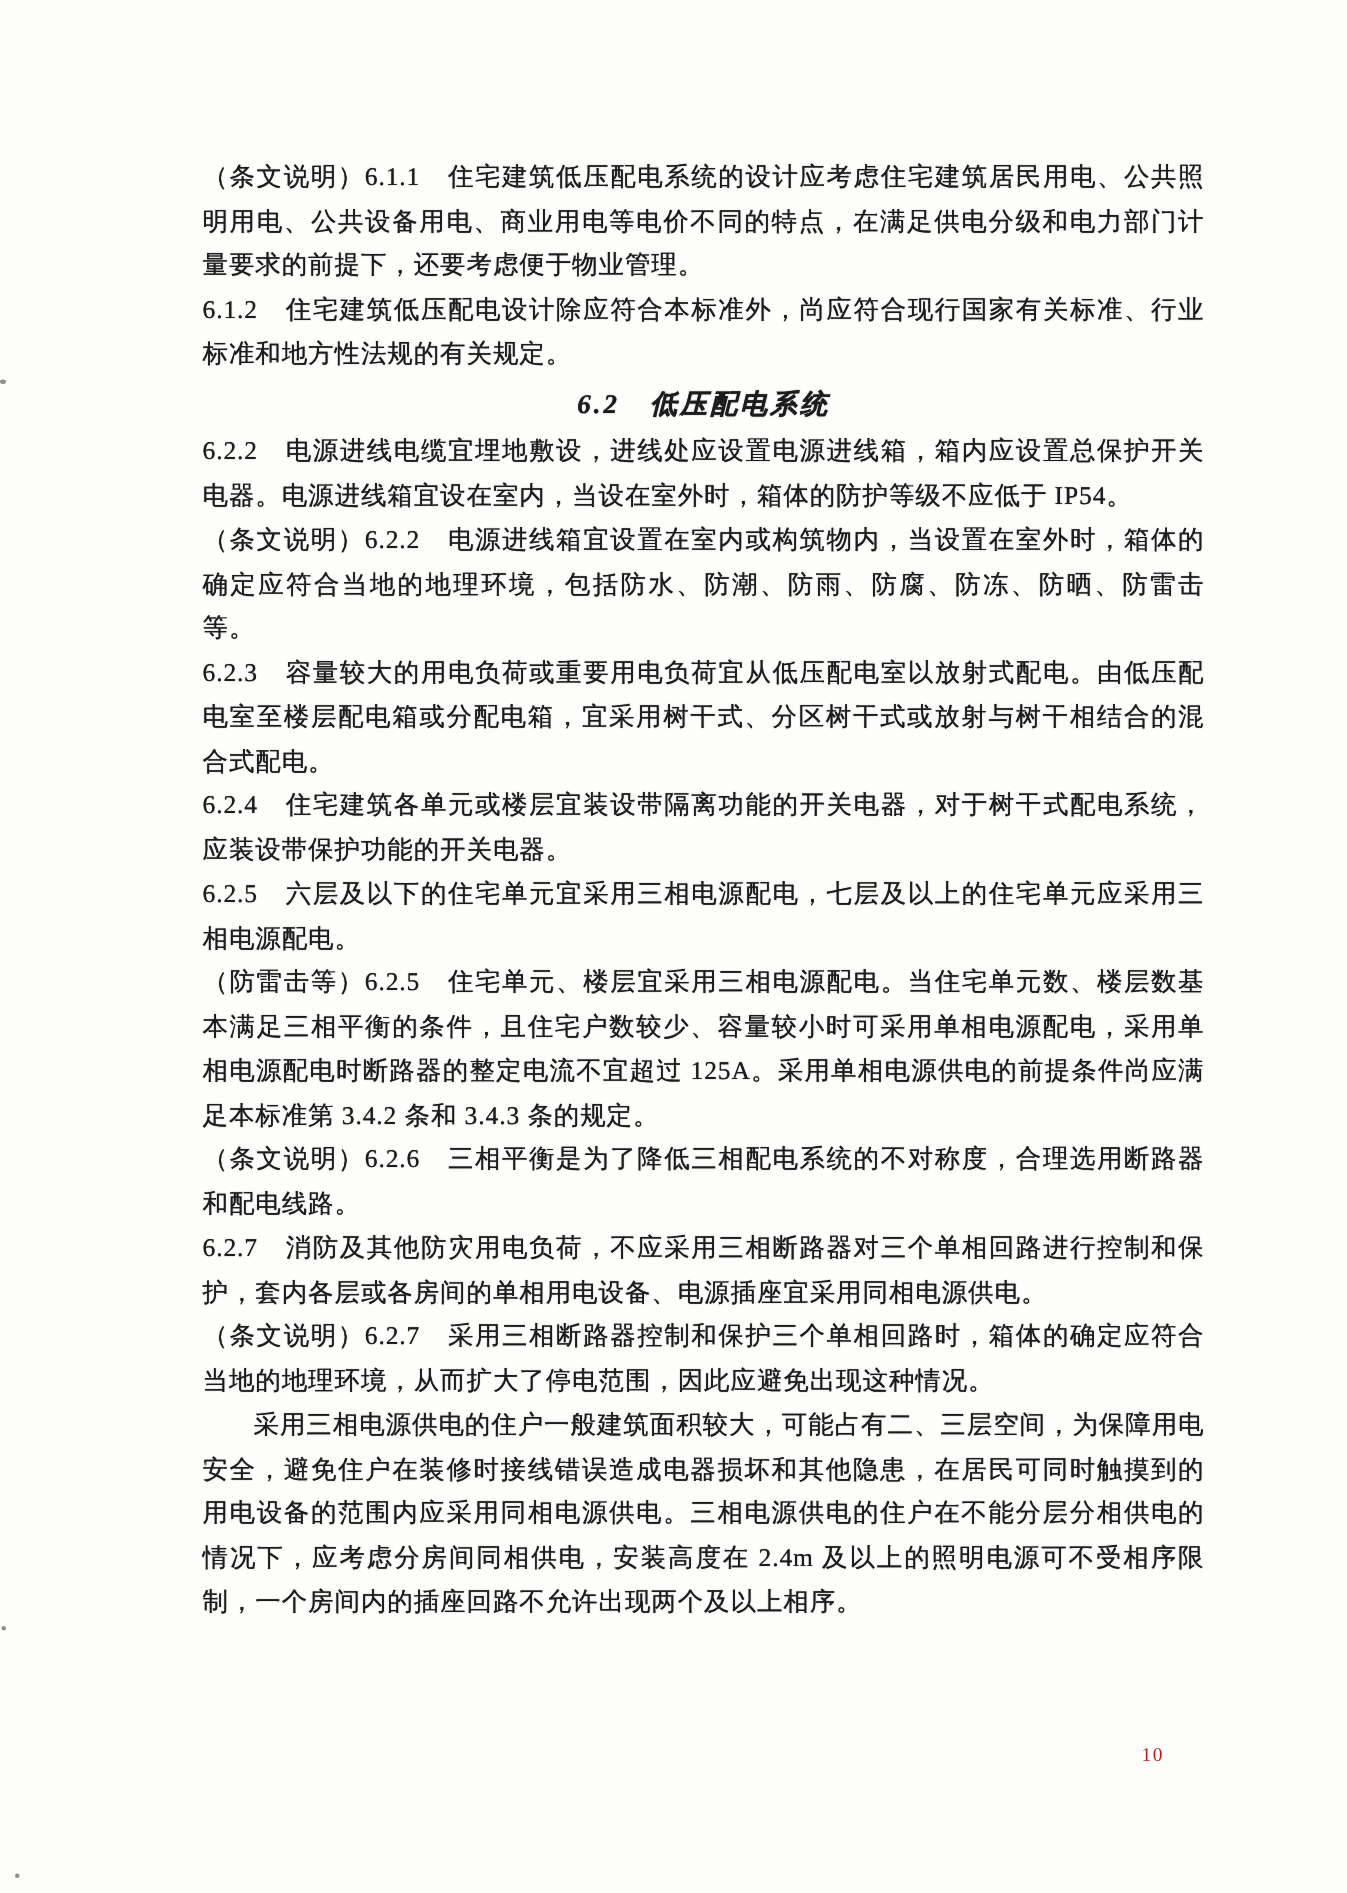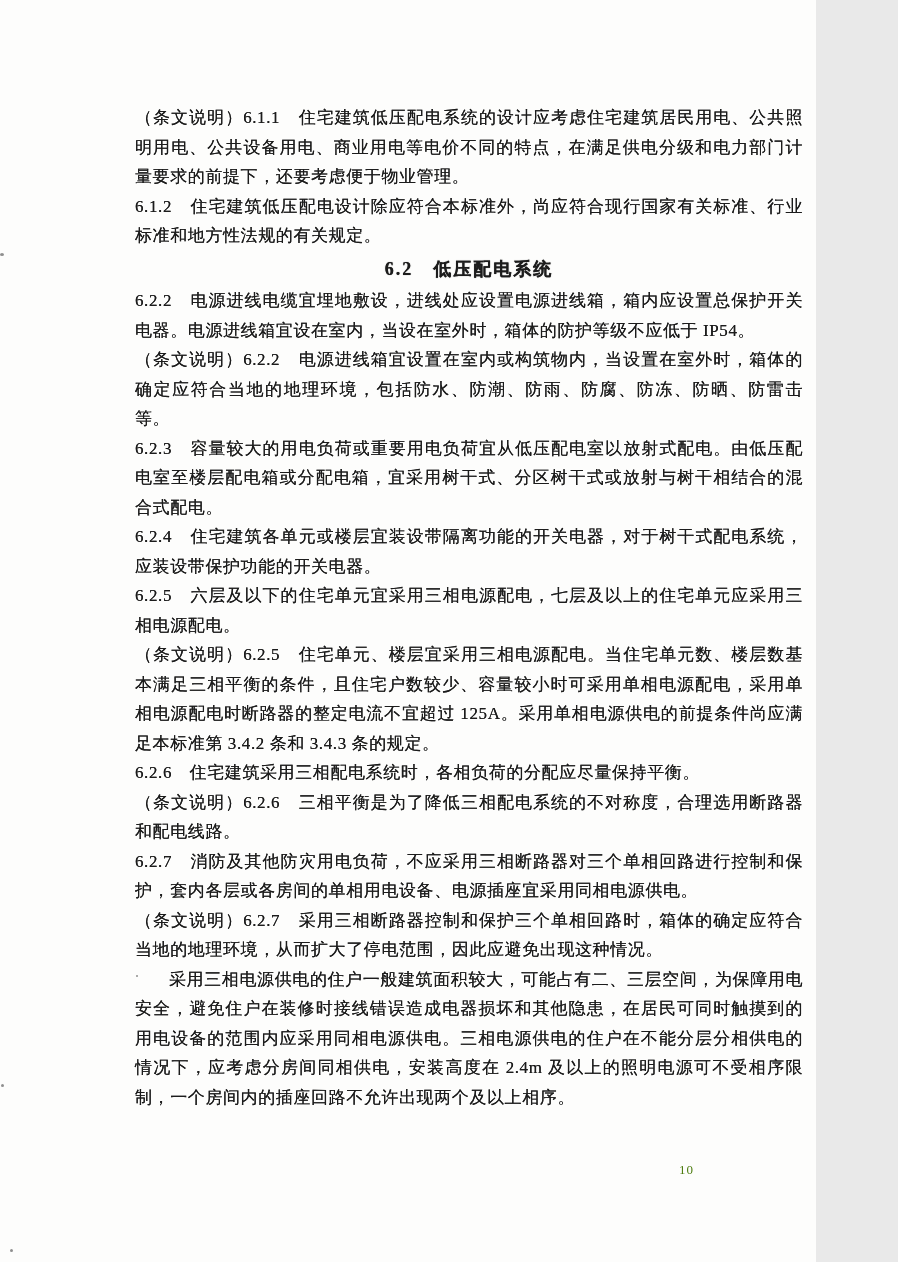--- a/index.html
+++ b/index.html
@@ -2,21 +2,21 @@
 <html lang="zh"><head>
 <meta charset="utf-8">
 <style>
   html, body {
     margin: 0;
     padding: 0;
     background: #e9e9e9;
   }
   .page {
     position: relative;
-    width: 816px;
+    width: 898px;
     height: 1262px;
     background: #fdfdfc;
     overflow: hidden;
     font-family: "Liberation Serif", "DejaVu Serif", serif;
     color: #1c1c1c;
   }
   .body-text {
     position: absolute;
     left: 135px;
     top: 103px;
@@ -35,27 +35,28 @@
     text-indent: 2em;
   }
   .heading {
     margin: 4px 0 2px 0;
     font-size: 18px;
     line-height: 29.5px;
     font-weight: bold;
     text-align: center;
     letter-spacing: 2px;
     text-shadow: 0 0 0.7px #111;
+    font-style: italic;
   }
   .page-number {
     position: absolute;
     top: 1162px;
     right: 122px;
     font-size: 13px;
-    color: #4d7c0f;
+    color: #b91c1c;
     letter-spacing: 1px;
   }
   .speck {
     position: absolute;
     background: #8f8f8f;
     border-radius: 50%;
   }
   .speck.s1 { left: 0px;  top: 253px;  width: 4px; height: 3px; }
   .speck.s2 { left: 1px;  top: 1084px; width: 3px; height: 3px; }
   .speck.s3 { left: 10px; top: 1249px; width: 3px; height: 3px; }
@@ -68,22 +69,21 @@
 
   <div class="body-text">
     <p class="para">（条文说明）6.1.1　住宅建筑低压配电系统的设计应考虑住宅建筑居民用电、公共照明用电、公共设备用电、商业用电等电价不同的特点，在满足供电分级和电力部门计量要求的前提下，还要考虑便于物业管理。</p>
     <p class="para">6.1.2　住宅建筑低压配电设计除应符合本标准外，尚应符合现行国家有关标准、行业标准和地方性法规的有关规定。</p>
     <p class="heading">6.2　低压配电系统</p>
     <p class="para">6.2.2　电源进线电缆宜埋地敷设，进线处应设置电源进线箱，箱内应设置总保护开关电器。电源进线箱宜设在室内，当设在室外时，箱体的防护等级不应低于 IP54。</p>
     <p class="para">（条文说明）6.2.2　电源进线箱宜设置在室内或构筑物内，当设置在室外时，箱体的确定应符合当地的地理环境，包括防水、防潮、防雨、防腐、防冻、防晒、防雷击等。</p>
     <p class="para">6.2.3　容量较大的用电负荷或重要用电负荷宜从低压配电室以放射式配电。由低压配电室至楼层配电箱或分配电箱，宜采用树干式、分区树干式或放射与树干相结合的混合式配电。</p>
     <p class="para">6.2.4　住宅建筑各单元或楼层宜装设带隔离功能的开关电器，对于树干式配电系统，应装设带保护功能的开关电器。</p>
     <p class="para">6.2.5　六层及以下的住宅单元宜采用三相电源配电，七层及以上的住宅单元应采用三相电源配电。</p>
-    <p class="para">（条文说明）6.2.5　住宅单元、楼层宜采用三相电源配电。当住宅单元数、楼层数基本满足三相平衡的条件，且住宅户数较少、容量较小时可采用单相电源配电，采用单相电源配电时断路器的整定电流不宜超过 125A。采用单相电源供电的前提条件尚应满足本标准第 3.4.2 条和 3.4.3 条的规定。</p>
-    <p class="para">6.2.6　住宅建筑采用三相配电系统时，各相负荷的分配应尽量保持平衡。</p>
+    <p class="para">（防雷击等）6.2.5　住宅单元、楼层宜采用三相电源配电。当住宅单元数、楼层数基本满足三相平衡的条件，且住宅户数较少、容量较小时可采用单相电源配电，采用单相电源配电时断路器的整定电流不宜超过 125A。采用单相电源供电的前提条件尚应满足本标准第 3.4.2 条和 3.4.3 条的规定。</p>
     <p class="para">（条文说明）6.2.6　三相平衡是为了降低三相配电系统的不对称度，合理选用断路器和配电线路。</p>
     <p class="para">6.2.7　消防及其他防灾用电负荷，不应采用三相断路器对三个单相回路进行控制和保护，套内各层或各房间的单相用电设备、电源插座宜采用同相电源供电。</p>
     <p class="para">（条文说明）6.2.7　采用三相断路器控制和保护三个单相回路时，箱体的确定应符合当地的地理环境，从而扩大了停电范围，因此应避免出现这种情况。</p>
     <p class="para indent">采用三相电源供电的住户一般建筑面积较大，可能占有二、三层空间，为保障用电安全，避免住户在装修时接线错误造成电器损坏和其他隐患，在居民可同时触摸到的用电设备的范围内应采用同相电源供电。三相电源供电的住户在不能分层分相供电的情况下，应考虑分房间同相供电，安装高度在 2.4m 及以上的照明电源可不受相序限制，一个房间内的插座回路不允许出现两个及以上相序。</p>
   </div>
 
   <div class="page-number">10</div>
 
   <div class="speck s1"></div>
   <div class="speck s2"></div>

